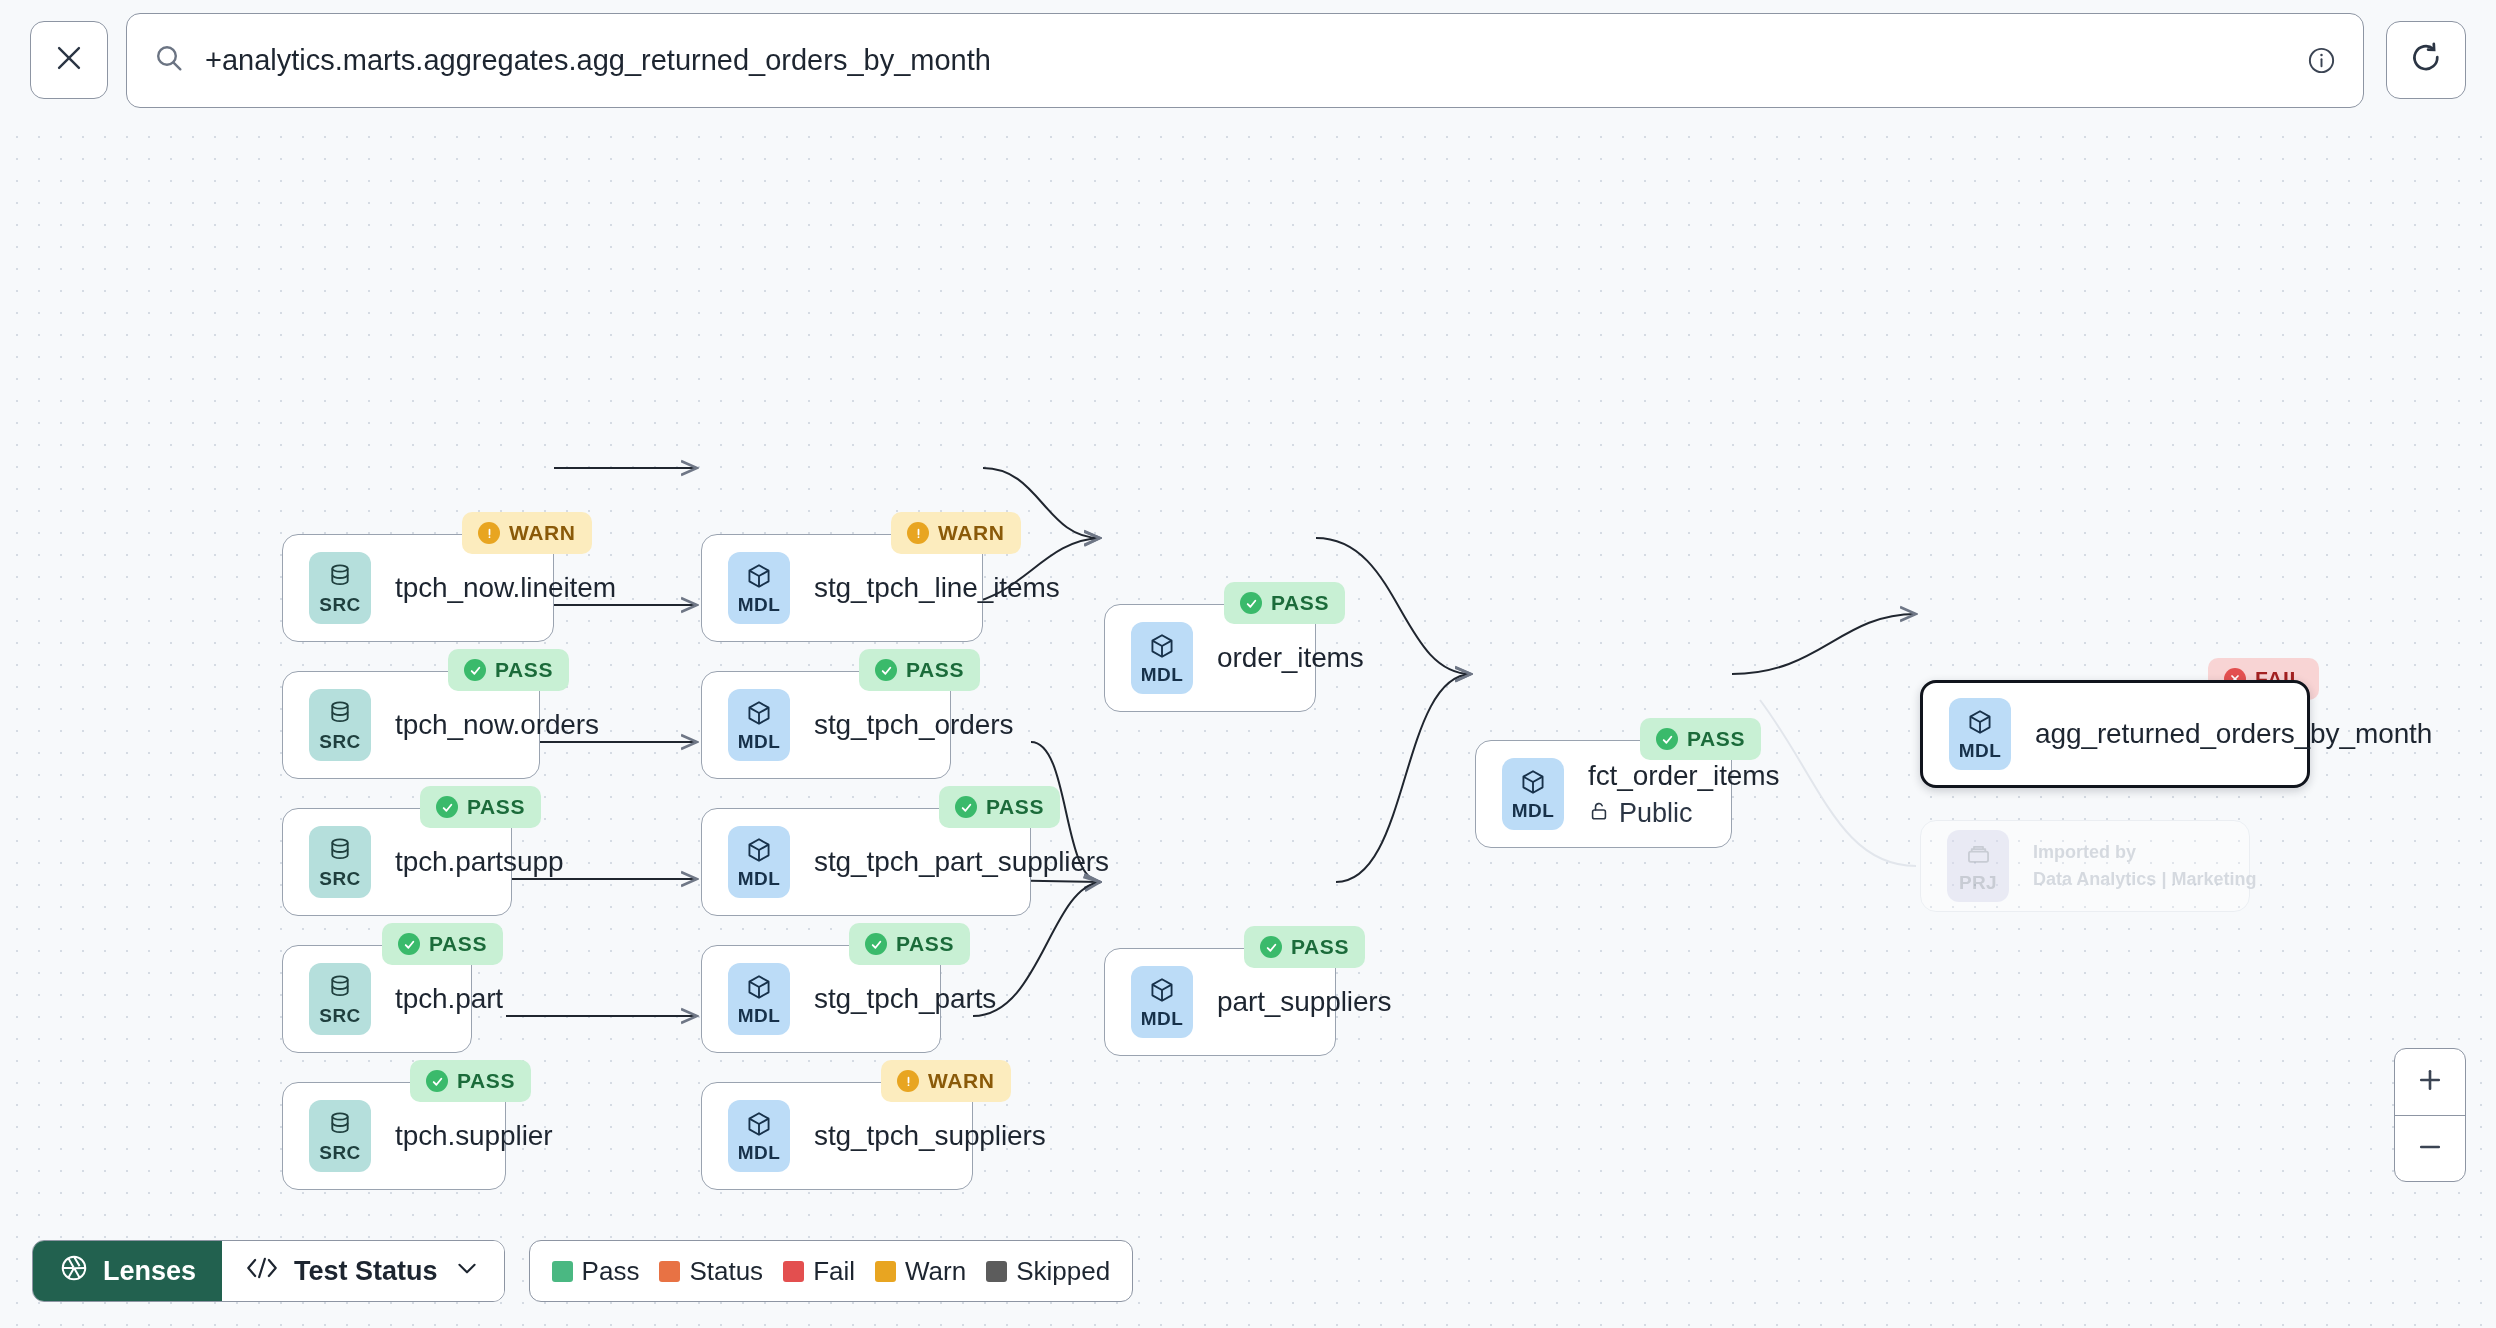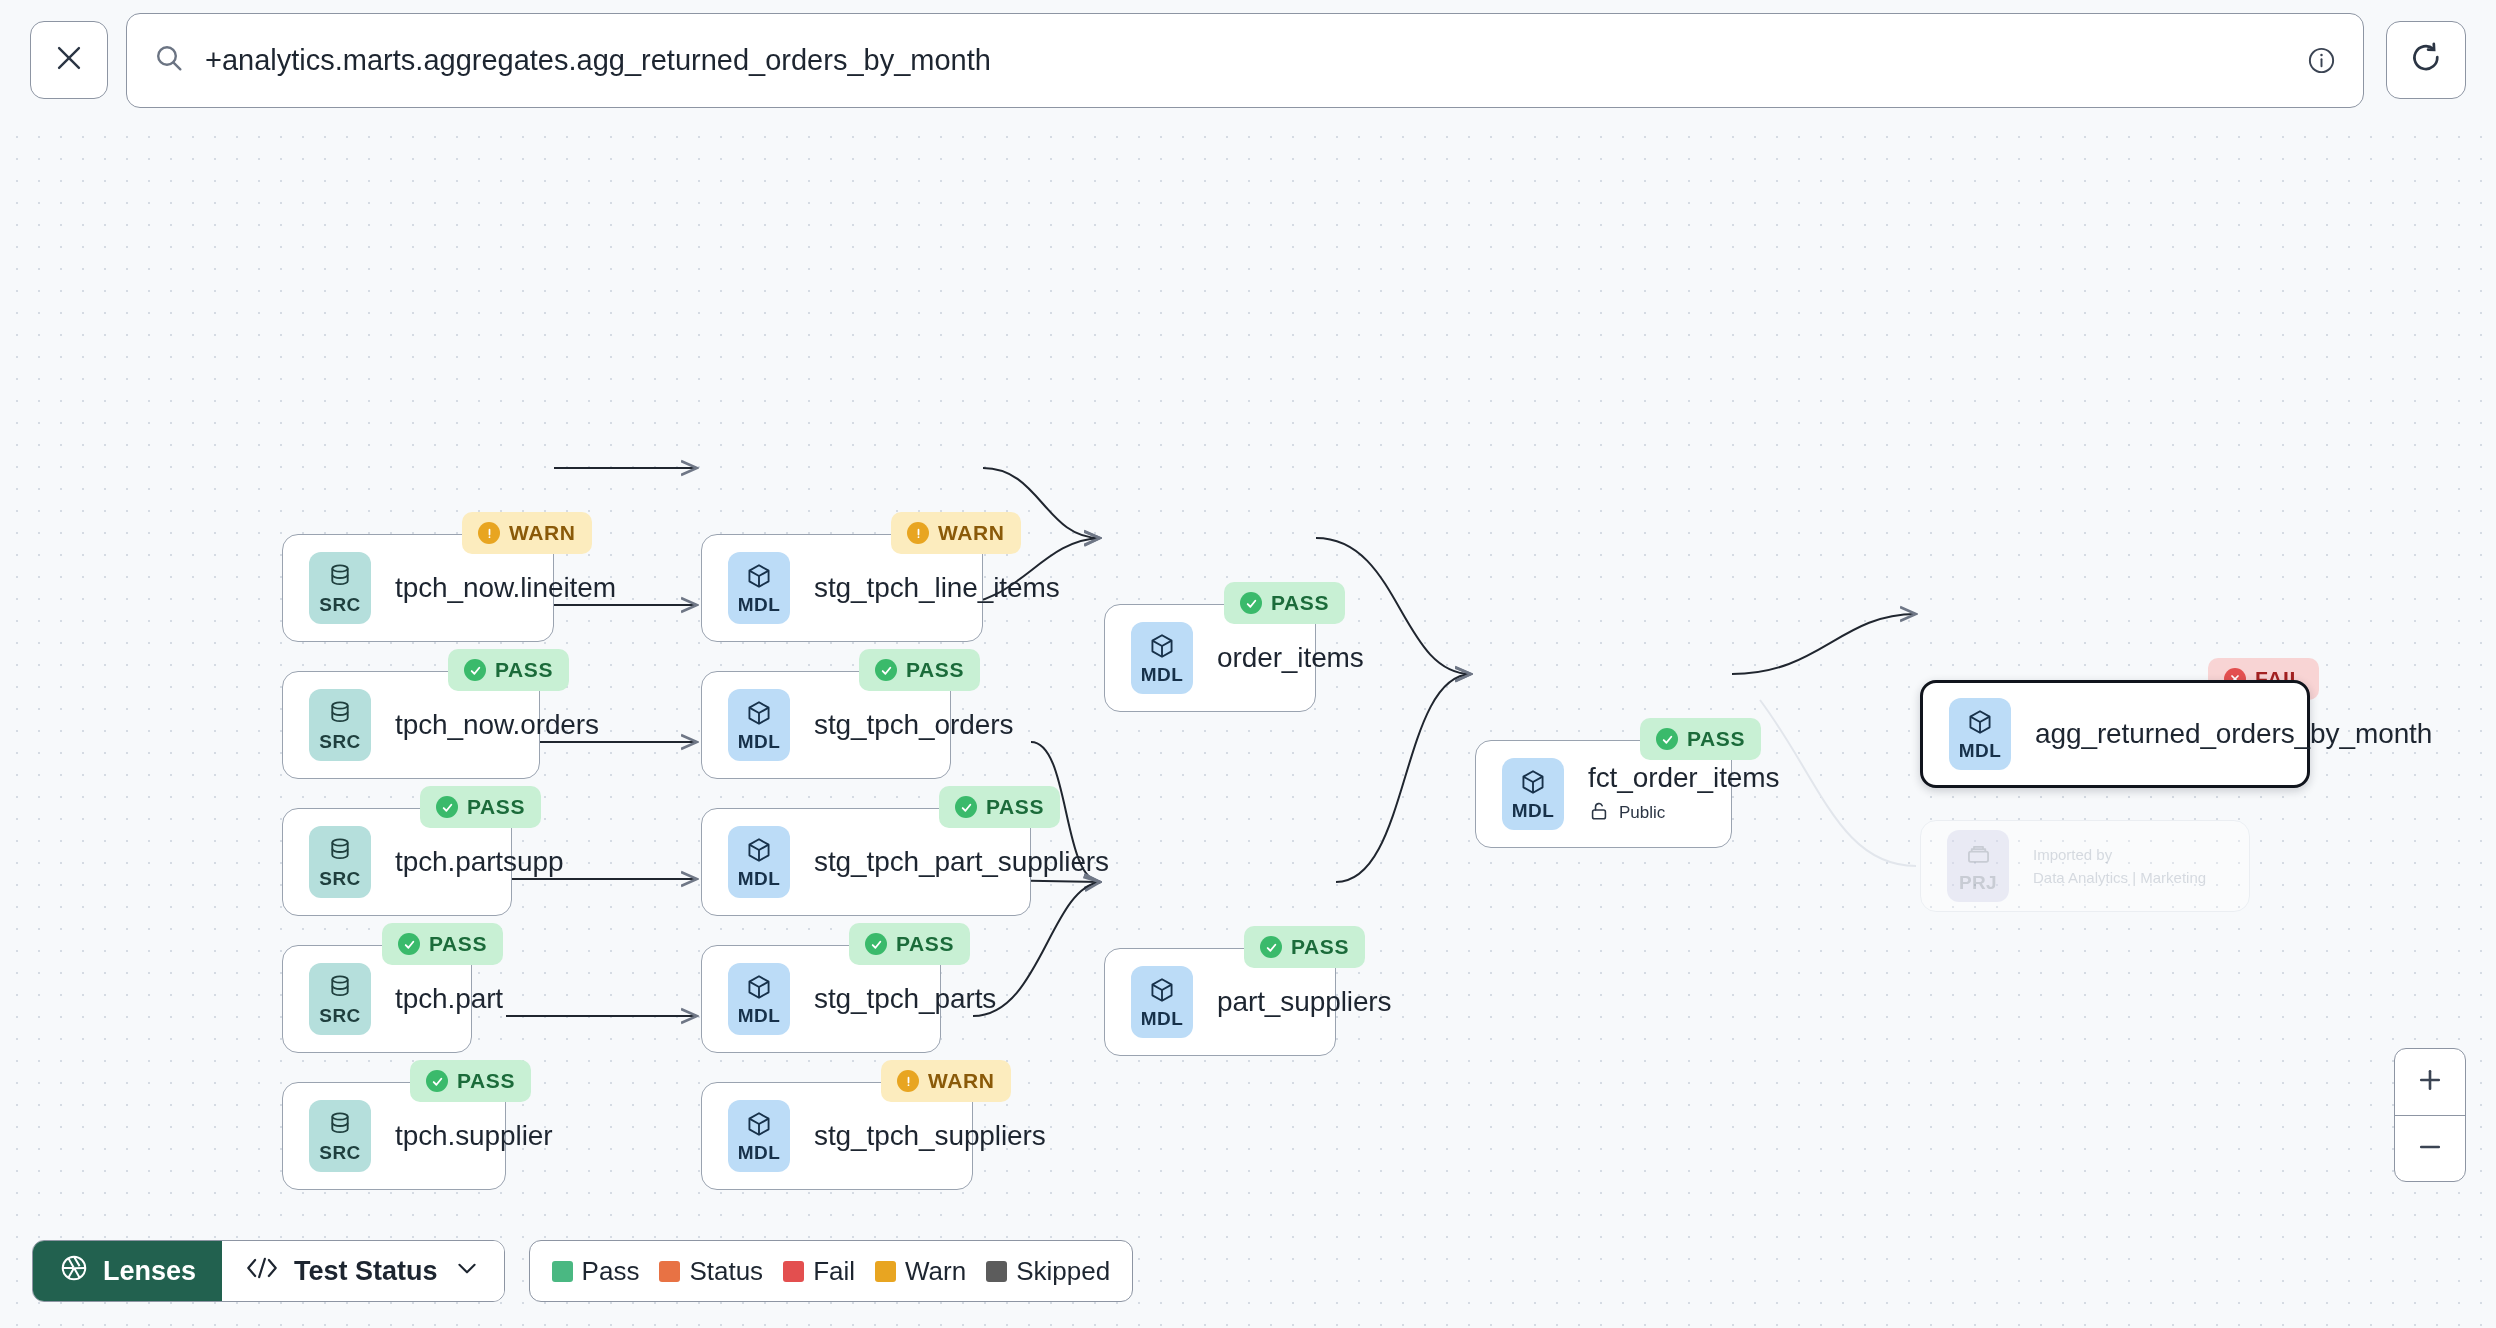--- a/index.html
+++ b/index.html
@@ -126,22 +126,22 @@
     justify-content: center;
     gap: 1px;
   }
   .chip.src { background: #b5dfdc; color: #1f3f3e; }
   .chip.mdl { background: #bcdcf7; color: #17314a; }
   .chip.prj { background: #dcdcee; color: #9aa0ae; }
   .chip-label { font-size: 19px; font-weight: 600; letter-spacing: 0.4px; line-height: 1; }
 
   .node-body { display: flex; flex-direction: column; justify-content: center; gap: 6px; min-width: 0; }
   .node-title { font-size: 28px; color: #1d2530; white-space: nowrap; letter-spacing: -0.1px; }
-  .node-sub { font-size: 17px; color: #2b3544; display: flex; align-items: center; gap: 9px; white-space: nowrap; }
-  .node-sub-sm { font-size: 15px; color: #b4bbc5; white-space: nowrap; }
+  .node-sub { font-size: 27px; color: #2b3544; display: flex; align-items: center; gap: 9px; white-space: nowrap; }
+  .node-sub-sm { font-size: 18px; color: #b4bbc5; white-space: nowrap; font-weight: bold; }
 
   
   .badge {
     position: absolute;
     height: 42px;
     display: flex;
     align-items: center;
     gap: 9px;
     padding: 0 16px;
     border-radius: 10px;

